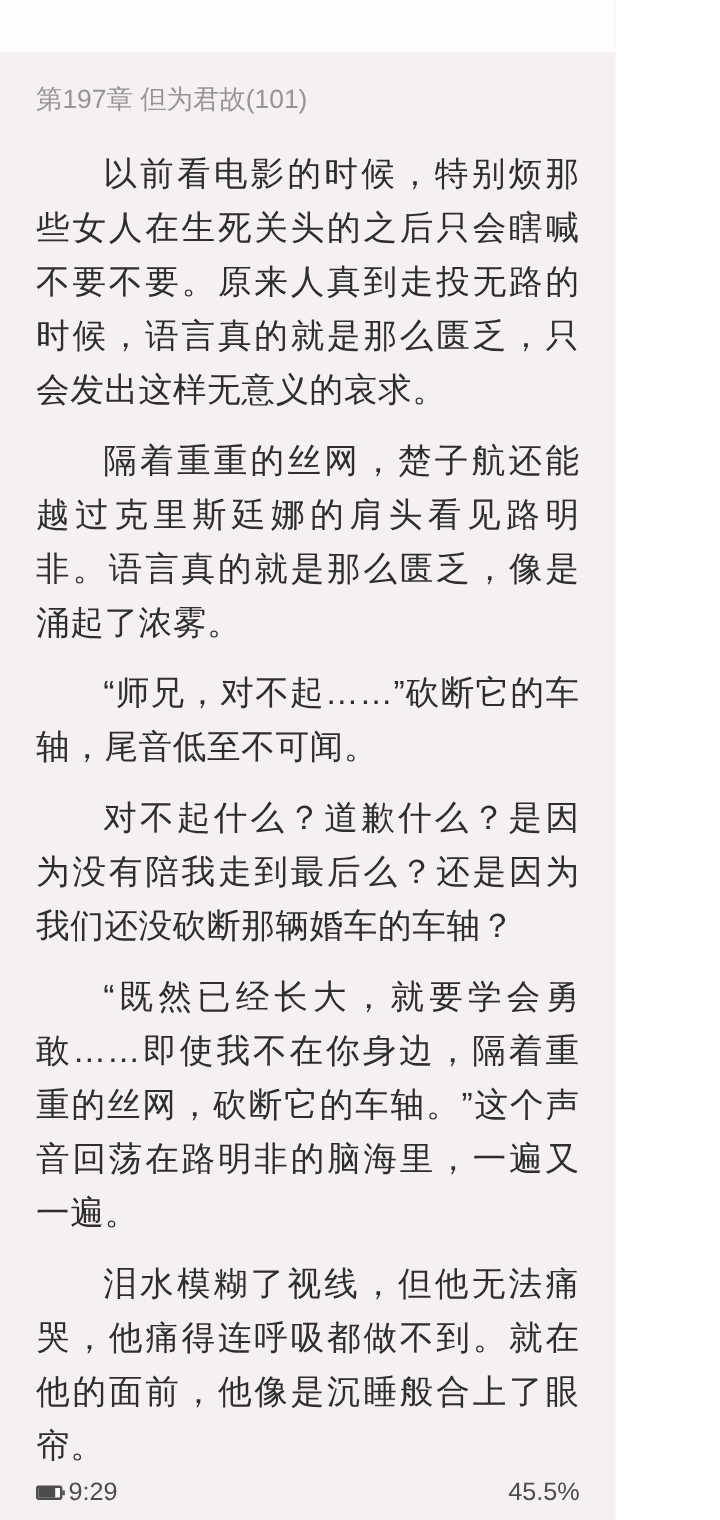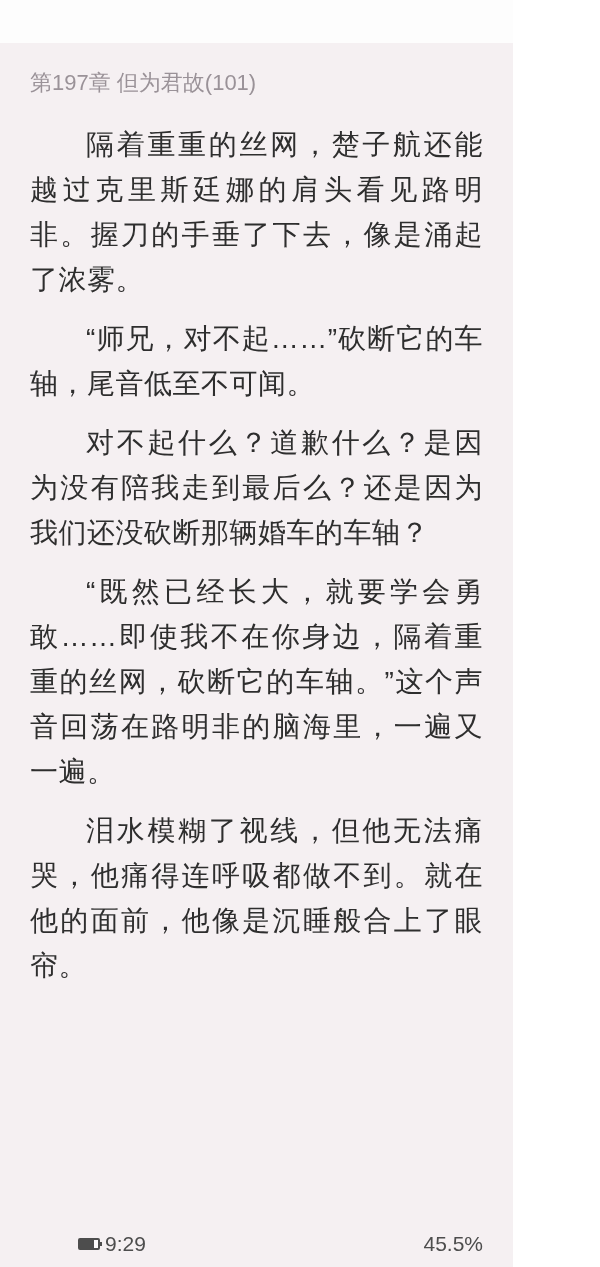--- a/index.html
+++ b/index.html
@@ -55,21 +55,20 @@
     display: flex;
     align-items: center;
     justify-content: space-between;
     color: #4d4d4d;
     font-size: 21px;
   }
   .status-left {
     display: flex;
     align-items: center;
     gap: 5px;
-    margin-left: 48px;
   }
   .battery {
     position: relative;
     width: 22px;
     height: 12px;
     border: 2px solid #4d4d4d;
     border-radius: 2px;
     box-sizing: border-box;
     background: #fdfbfc;
   }
@@ -95,21 +94,22 @@
 </head>
 <body>
 
 <div id="page">
 
   <div class="top-strip"></div>
 
   <div class="chapter-title">第197章 但为君故(101)</div>
 
   <div class="reading-area">
-      <p>隔着重重的丝网，楚子航还能越过克里斯廷娜的肩头看见路明非。握刀的手垂了下去，像是涌起了浓雾。</p>
+      <p>以前看电影的时候，特别烦那些女人在生死关头的之后只会瞎喊不要不要。原来人真到走投无路的时候，语言真的就是那么匮乏，只会发出这样无意义的哀求。</p>
+      <p>隔着重重的丝网，楚子航还能越过克里斯廷娜的肩头看见路明非。语言真的就是那么匮乏，像是涌起了浓雾。</p>
       <p>“师兄，对不起……”砍断它的车轴，尾音低至不可闻。</p>
       <p>对不起什么？道歉什么？是因为没有陪我走到最后么？还是因为我们还没砍断那辆婚车的车轴？</p>
       <p>“既然已经长大，就要学会勇敢……即使我不在你身边，隔着重重的丝网，砍断它的车轴。”这个声音回荡在路明非的脑海里，一遍又一遍。</p>
       <p>泪水模糊了视线，但他无法痛哭，他痛得连呼吸都做不到。就在他的面前，他像是沉睡般合上了眼帘。</p>
     </div>
 
   <div class="status-bar">
     <div class="status-left">
       <span class="battery">
         <span class="fill" style="width: 75%;"></span>

